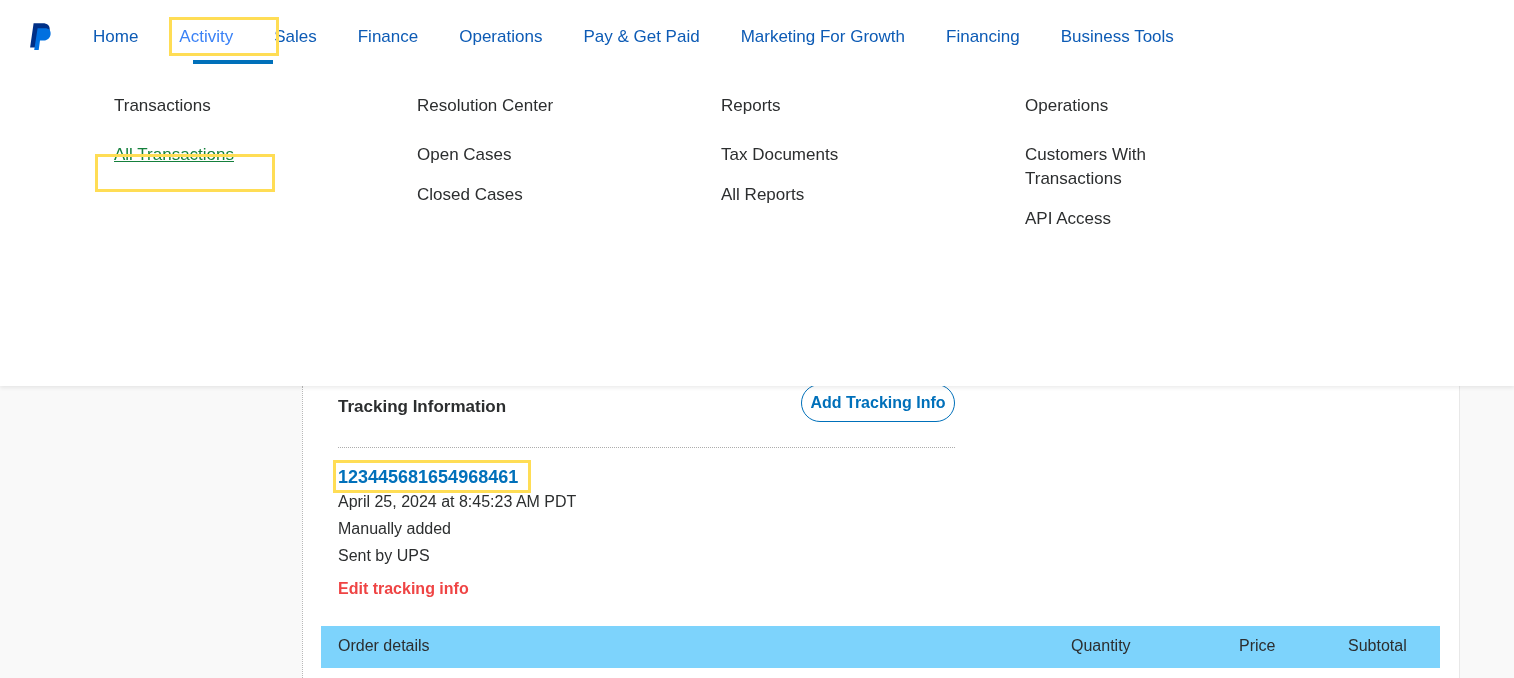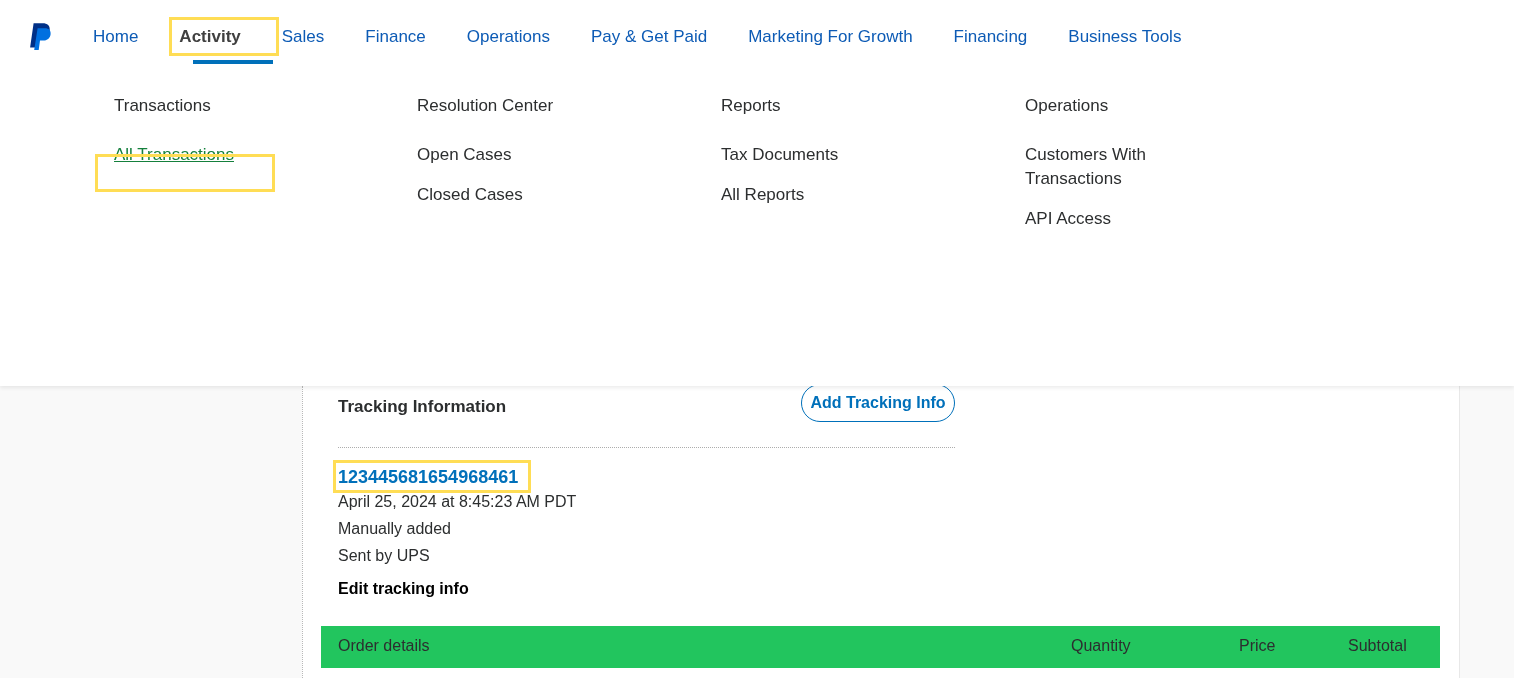--- a/index.html
+++ b/index.html
@@ -64,21 +64,21 @@
     position: relative;
     color: #0d5bb5;
     font-size: 17px;
     line-height: 20px;
     margin-right: 41px;
     padding-top: 27px;
     white-space: nowrap;
     cursor: pointer;
   }
   .nav-item:last-child { margin-right: 0; }
-  .nav-item.active { color: #404040; font-weight: bold; }
+  .nav-item.active { color: #3b82f6; }
   .nav-item.active .nav-underline {
     position: absolute;
     left: 14px;
     bottom: -17px;
     width: 80px;
     height: 4px;
     background: #0070ba;
   }
   
   .hl-activity {
@@ -186,21 +186,21 @@
     display: inline-block;
   }
   .tracking-meta {
     font-size: 16px;
     color: #2c2e2f;
     line-height: 27px;
   }
   .edit-tracking {
     font-size: 16px;
     font-weight: bold;
-    color: #000000;
+    color: #ef4444;
     line-height: 27px;
     margin-top: 6px;
     cursor: pointer;
     display: inline-block;
   }
   
   .hl-tracknum {
     position: absolute;
     left: 333px; top: 460px;
     width: 198px; height: 33px;
@@ -208,21 +208,21 @@
     box-sizing: border-box;
     z-index: 9;
     pointer-events: none;
   }
 
   
   .order-header {
     position: absolute;
     left: 321px; top: 626px;
     width: 1119px; height: 42px;
-    background: #22c55e;
+    background: #7dd3fc;
   }
   .order-header .oh-label {
     position: absolute;
     left: 17px; top: 11px;
     font-size: 16px;
     color: #2c2e2f;
   }
   .order-header .oh-qty {
     position: absolute;
     left: 750px; top: 11px;

